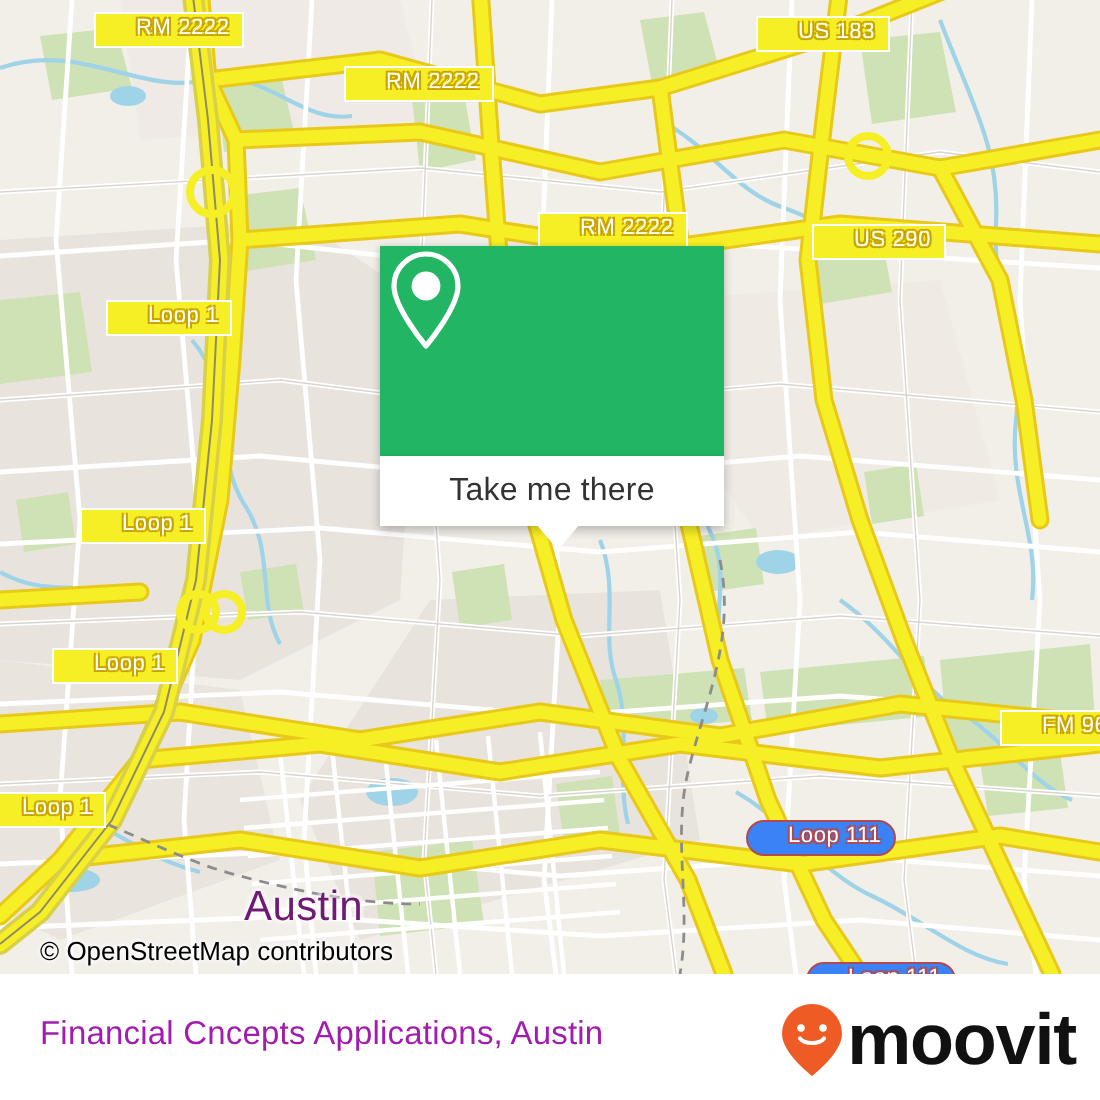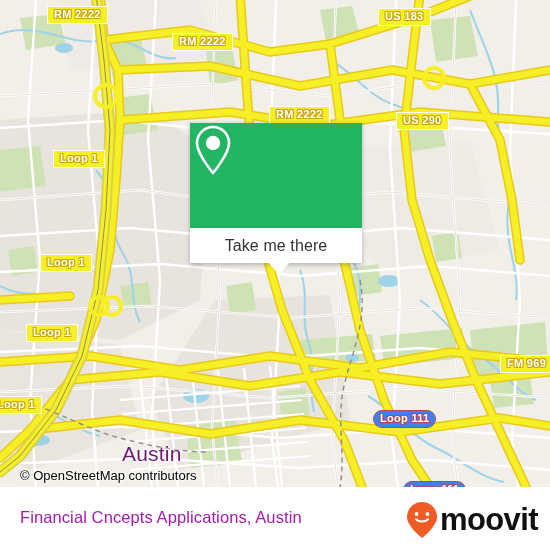--- a/index.html
+++ b/index.html
@@ -14,23 +14,23 @@
   .map{position:absolute;left:0;top:0;width:550px;height:487px;overflow:hidden;background:#f2efe9;}
   .map svg{position:absolute;left:0;top:0;display:block;}
 
   
   .shield{
     position:absolute;
     background:#f7ef25;
     border:1.5px solid #ffffff;
     color:#ffffff;
     font-size:11px;
-    font-weight:bold;
+    font-weight:normal;
     letter-spacing:.3px;
-    padding:1px 6px 2px 6px;
+    padding:1px 6px 2px 20px;
     white-space:nowrap;
     line-height:13px;
     box-sizing:border-box;
     text-shadow:
       -1px -1px 0 #c9a400, 1px -1px 0 #c9a400,
       -1px  1px 0 #c9a400, 1px  1px 0 #c9a400;
   }
   .shield.pill{
     background:#3b82f6;
     border:1.5px solid #b04a52;
@@ -80,21 +80,21 @@
   .footer{
     position:absolute;left:0;top:487px;width:550px;height:63px;
     background:#ffffff;overflow:hidden;
   }
   .footer-title{
     position:absolute;left:20px;top:21px;
     font-size:16.5px;color:#a21caf;white-space:nowrap;letter-spacing:.1px;text-align:right;
   }
   .brand{position:absolute;right:12px;top:14px;display:flex;align-items:center;}
   .brand-word{
-    font-size:31px;line-height:30px;color:#111111;font-weight:bold;
+    font-size:36px;line-height:30px;color:#111111;font-weight:bold;
     letter-spacing:-.6px;margin-left:1px;
   }
 </style>
 </head>
 <body>
 
 <div id="app">
 
   <div class="map">
     <svg width="550" height="487" viewBox="0 0 550 487">
@@ -248,21 +248,21 @@
           </g>
         </g>
       </defs>
       <use href="#mapart"></use>
     </svg>
 
     <div class="shield" style="left:47px;top:6px;">RM 2222</div>
     <div class="shield" style="left:172px;top:33px;">RM 2222</div>
     <div class="shield" style="left:378px;top:8px;">US 183</div>
     <div class="shield" style="left:269px;top:106px;">RM 2222</div>
-    <div class="shield" style="left:396px;top:112px;">US 290</div>
+    <div class="shield" style="left:406px;top:112px;">US 290</div>
     <div class="shield" style="left:53px;top:150px;">Loop 1</div>
     <div class="shield" style="left:40px;top:254px;">Loop 1</div>
     <div class="shield" style="left:26px;top:324px;">Loop 1</div>
     <div class="shield" style="left:-10px;top:396px;">Loop 1</div>
     <div class="shield" style="left:500px;top:355px;">FM 969</div>
     <div class="shield pill" style="left:373px;top:410px;">Loop 111</div>
     <div class="shield pill" style="left:403px;top:481px;">Loop 111</div>
 
     <div class="citylabel" style="left:122px;top:442px;">Austin</div>
 

